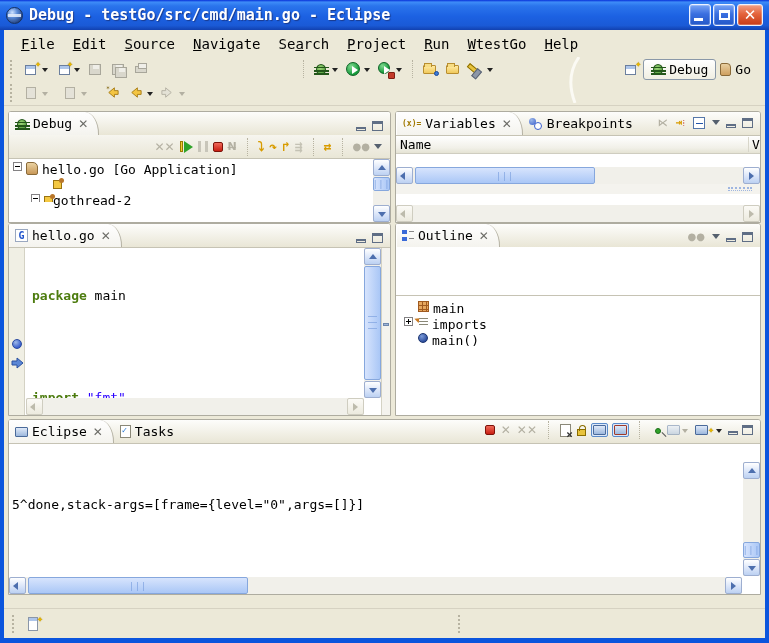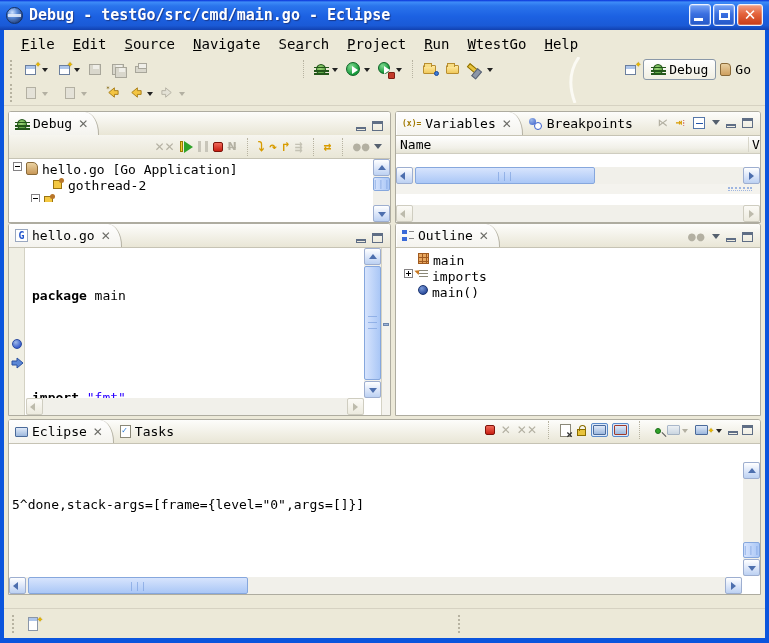--- a/index.html
+++ b/index.html
@@ -142,21 +142,21 @@
     background:linear-gradient(90deg,#d7e4fd,#aac7f6); }
   .thumb.h { background:linear-gradient(180deg,#d7e4fd,#aac7f6); }
   .grip { position:absolute; left:50%; top:50%; transform:translate(-50%,-50%); color:#7fa3e0;
     font-size:8px; letter-spacing:1px; }
 
   
   .ruler { position:absolute; left:0; top:0; bottom:0; width:16px; background:#f0efe4;
     border-right:1px solid #d4d2c4; }
   .code { position:absolute; left:17px; top:0; right:26px; bottom:0; padding:5px 0 0 6px;
     font-size:13px; line-height:17px; white-space:pre; }
-  .kw { color:#000000; font-weight:bold; }
+  .kw { color:#4d7c0f; font-weight:bold; }
   .str { color:#2a00ff; }
   .bp-dot { position:absolute; left:3px; width:10px; height:10px; border-radius:50%;
     background:radial-gradient(circle at 35% 30%,#9db8e8,#3a5fcd 70%); border:1px solid #2a4aa0; }
   .ip-arrow { position:absolute; left:1px; }
   .ovruler { position:absolute; right:0; top:0; bottom:0; width:9px; background:#f4f3ee;
     border-left:1px solid #d4d2c4; }
   .ovmark { position:absolute; right:1px; top:45%; width:6px; height:3px; background:#9fb6d8;
     border:1px solid #6f87ac; }
 
   
@@ -459,21 +459,21 @@
           </span>
         <span class="vmenu"></span>
       </div>
       <div class="vbody">
         <div style="position:absolute; left:4px; top:3px; right:20px;">
           <div class="trow-item">
             <span class="expander"></span>
             <span class="note-ic"></span>
             <span>hello.go [Go Application]</span>
           </div>
-          <div class="trow-item" style="padding-left:40px;">
+          <div class="trow-item" style="padding-left:40px;flex-direction:column;">
             <span class="thr-ic"></span>
             <span>gothread-2</span>
           </div>
           <div class="trow-item" style="padding-left:18px; height:8px; overflow:hidden;">
             <span class="expander"></span>
             <span class="thr-ic"></span>
           </div>
         </div>
         <div class="sb" style="right:0; top:0; bottom:0; width:17px;">
           <div class="btn" style="top:0;">
@@ -595,21 +595,21 @@
           <div class="btn" style="left:0;">
               <i class="arr a-lf"></i>
             </div>
           <div class="btn" style="right:0;">
               <i class="arr a-rt"></i>
             </div>
         </div>
       </div>
     </div>
 
-    <div class="view" style="left:391px; top:117px; width:366px; height:193px;">
+    <div class="view" style="left:391px; top:117px; width:366px; height:193px;gap:48px;">
       <div class="vhead">
         <div class="tab active">
           <span class="outl-ic"></span>
           <span>Outline</span>
           <span class="tclose">✕</span>
         </div>
         <div class="vbtns">
           <span class="vt-btn">
               <span class="gray-x" style="font-size:10px;">●●</span>
             </span>

